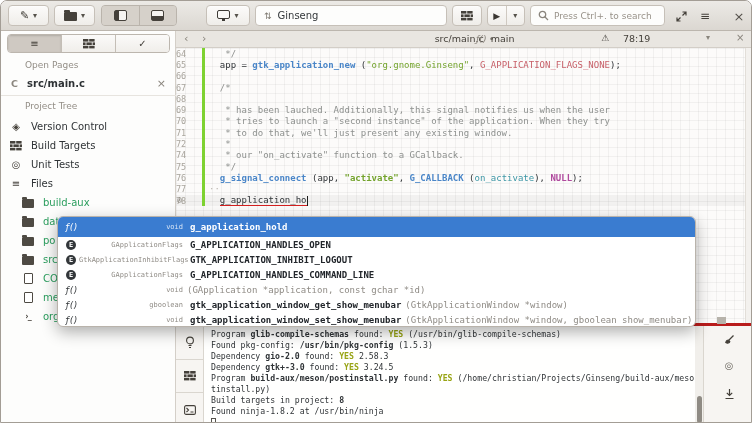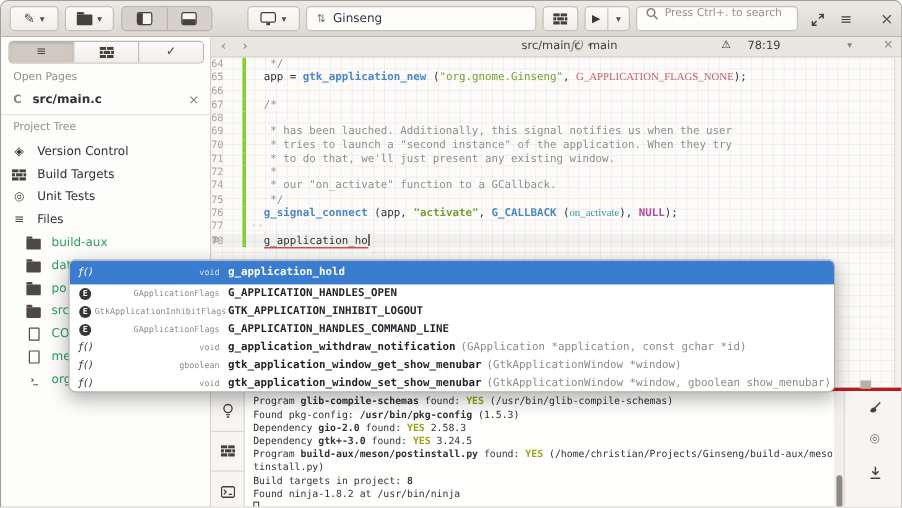--- a/index.html
+++ b/index.html
@@ -27,33 +27,33 @@
   .ic-panel { width:13px; height:11px; border:1px solid #45413b; border-radius:2px; position:relative; background:#f6f4f1; }
   .ic-panel.left::before { content:""; position:absolute; left:0; top:0; bottom:0; width:4px; background:#45413b; }
   .ic-panel.bottom::before { content:""; position:absolute; left:0; right:0; bottom:0; height:4px; background:#45413b; }
   .ic-openfolder { width:13px; height:9px; background:#45413b; border-radius:1px; position:relative; margin-top:2px; }
   .ic-openfolder::before { content:""; position:absolute; top:-2px; left:0; width:6px; height:2px; background:#45413b; border-radius:1px 1px 0 0; }
   .ic-display { width:13px; height:9px; border:1.3px solid #3f3c37; border-radius:2px; position:relative; background:#faf9f7; margin-bottom:2px; }
   .ic-display::after { content:""; position:absolute; left:3.5px; bottom:-3.4px; width:3px; height:2px; background:#3f3c37; }
   #omnibar { position:absolute; left:254px; top:4px; width:192px; height:21px; background:#fdfdfc; border:1px solid #c6c0b8; border-radius:4px; display:flex; align-items:center; gap:6px; padding:0 8px; }
   #omnibar .updown { font-size:9px; color:#7c776f; }
   #omnibar .pname { font-size:10px; color:#33373a; }
-  #search { position:absolute; left:529px; top:4px; width:135px; height:21px; background:#fdfdfc; border:1px solid #c6c0b8; border-radius:4px; display:flex; align-items:flex-start; gap:5px; padding:0 7px; }
+  #search { position:absolute; left:529px; top:4px; width:135px; height:21px; background:#fdfdfc; border:1px solid #c6c0b8; border-radius:4px; display:flex; align-items:center; gap:5px; padding:0 7px; }
   #search .ph { font-size:9px; color:#989289; white-space:nowrap; overflow:hidden; }
   .runsplit { position:absolute; left:486px; top:4px; width:38px; height:21px; border:1px solid #c6c0b8; border-radius:4px; background:linear-gradient(#fcfbfa,#efede9); display:flex; }
   .runsplit .seg { flex:1; display:flex; align-items:center; justify-content:center; }
   .runsplit .seg + .seg { border-left:1px solid #cfc9c1; }
   .play { font-size:9px; color:#3a3632; }
   
   #sidebar { position:absolute; left:0; top:30px; width:175px; height:393px; background:#fdfdfc; border-right:1px solid #d4cfc8; }
   #switcher { position:absolute; left:6px; top:3px; width:163px; height:19px; border:1px solid #bcb6ae; border-radius:4px; display:flex; overflow:hidden; }
   .sw-seg { flex:1; display:flex; align-items:center; justify-content:center; font-size:10px; color:#45413b; background:linear-gradient(#fbfaf9,#f0eeea); }
   .sw-seg + .sw-seg { border-left:1px solid #c4beb6; }
   .sw-seg.active { background:#cfc9c2; box-shadow:inset 0 1px 2px rgba(0,0,0,.15); }
-  .sectlabel { position:absolute; left:10px; font-size:9px; color:#938e86; }
+  .sectlabel { position:absolute; left:24px; font-size:9px; color:#938e86; }
   #openpage-row { position:absolute; left:0; top:42px; width:175px; height:20px; display:flex; align-items:center; }
   #openpage-row .cbadge { margin-left:10px; width:12px; font-size:9.5px; color:#8a857d; font-weight:bold; }
   #openpage-row .fname { margin-left:4px; font-size:10px; font-weight:600; color:#2f3336; flex:1; }
   #openpage-row .xclose { margin-right:10px; font-size:11px; color:#8a857d; }
   #sb-divider { position:absolute; left:0; top:64px; width:175px; border-top:1px solid #e7e4df; }
   #tree { position:absolute; left:0; top:86px; width:175px; }
   .tree-row { height:19px; display:flex; align-items:center; font-size:10px; color:#2f3336; white-space:nowrap; }
   .tree-row .ticon { width:14px; display:flex; justify-content:center; align-items:center; margin-left:8px; margin-right:8px; color:#45413b; font-size:10px; flex:none; }
   .tree-row.ind1 .ticon { margin-left:20px; }
   .tree-row.green .tlabel { color:#2b9e5e; }
@@ -86,23 +86,23 @@
   .code-line.current { background:rgba(0,0,0,.04); }
   .lnum { width:24px; text-align:left; font-size:8.5px; color:#a8a49c; flex:none; }
   .diagic { position:absolute; left:1px; top:0; font-size:8px; color:#7b7770; }
   .chg { width:3px; height:11.3px; margin-left:2px; flex:none; }
   .chg.on { background:#7ed231; }
   .ltext { margin-left:4px; font-size:9px; color:#2f3336; white-space:pre; }
   .sg-fn { color:#4a86c8; font-weight:bold; }
   .sg-cm { color:#8d908e; }
   .sg-str { color:#73a32c; }
   .sg-strb { color:#73a32c; font-weight:bold; }
-  .sg-mac { color:#c75f68;font-family:Liberation Serif, serif; }
+  .sg-mac { color:#c75f68; }
   .sg-mag { color:#b04a9e; font-weight:bold; }
-  .sg-teal { color:#3c96a5;font-family:Liberation Serif, serif; }
+  .sg-teal { color:#3c96a5; }
   .sg-ws { color:#b9b5ae; }
   .sg-err { border-bottom:1.5px solid #d42020; }
   .tcursor { display:inline-block; width:1px; height:10px; background:#1d1d1b; margin-left:0.5px; vertical-align:middle; }
   
   #popup {
     position:absolute; left:56px; top:215px; width:639px; height:111px; z-index:50;
     background:#ffffff; border:1px solid #b9b3ab; border-radius:6px;
     box-shadow:0 5px 16px rgba(0,0,0,.32); overflow:hidden;
     font-family:"DejaVu Sans Mono","Liberation Mono",monospace;
   }
@@ -434,21 +434,20 @@
           <span class="enumic">E</span>
         </span>
         <span class="pret">GApplicationFlags</span>
         <span class="pname">G_APPLICATION_HANDLES_COMMAND_LINE</span>
       </div>
       <div class="prow">
         <span class="picon">
           <span class="fnic">ƒ()</span>
         </span>
         <span class="pret">void</span>
-        <span class="pname">g_application_withdraw_notification</span>
         <span class="pparams">(GApplication *application, const gchar *id)</span>
       </div>
       <div class="prow">
         <span class="picon">
           <span class="fnic">ƒ()</span>
         </span>
         <span class="pret">gboolean</span>
         <span class="pname">gtk_application_window_get_show_menubar</span>
         <span class="pparams">(GtkApplicationWindow *window)</span>
       </div>

